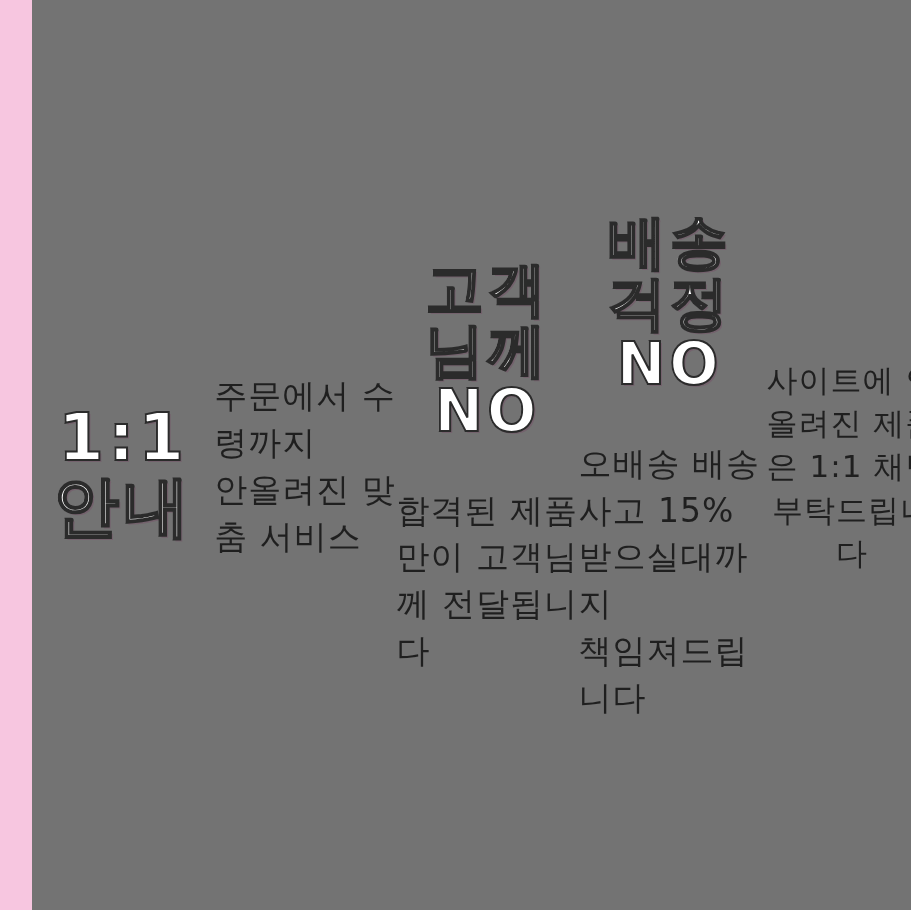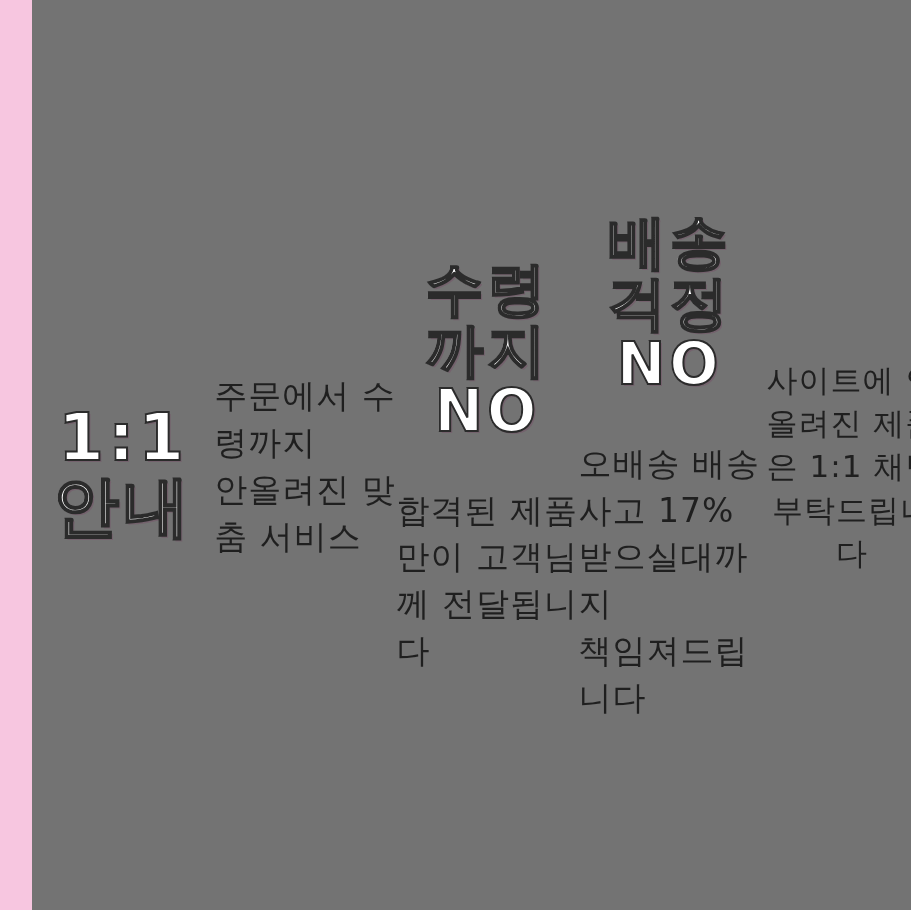--- a/index.html
+++ b/index.html
@@ -93,34 +93,34 @@
   <div class="block">
     <div class="body-text">
       <span class="line">주문에서 수령까지</span>
       <span class="line">안올려진 맞춤 서비스</span>
     </div>
   </div>
 
   <div class="gap-b"></div>
 
   <div class="block">
-    <div class="heading heading-sub">수령까지 NO</div>
+    <div class="heading heading-sub">고객님께 NO</div>
     <div class="gap-c"></div>
     <div class="body-text">
       <span class="line">합격된 제품만이 고객님께 전달됩니다</span>
     </div>
   </div>
 
   <div class="gap-d"></div>
 
   <div class="block">
     <div class="heading heading-sub">배송걱정 NO</div>
     <div class="gap-e"></div>
     <div class="body-text">
-      <span class="line">오배송 배송사고 17% 받으실대까지</span>
+      <span class="line">오배송 배송사고 15% 받으실대까지</span>
       <span class="line">책임져드립니다</span>
     </div>
   </div>
 
   <div class="gap-f"></div>
 
   <div class="block">
     <div class="footer-note">사이트에 안올려진 제품은 1:1 채팅 부탁드립니다</div>
   </div>
 

